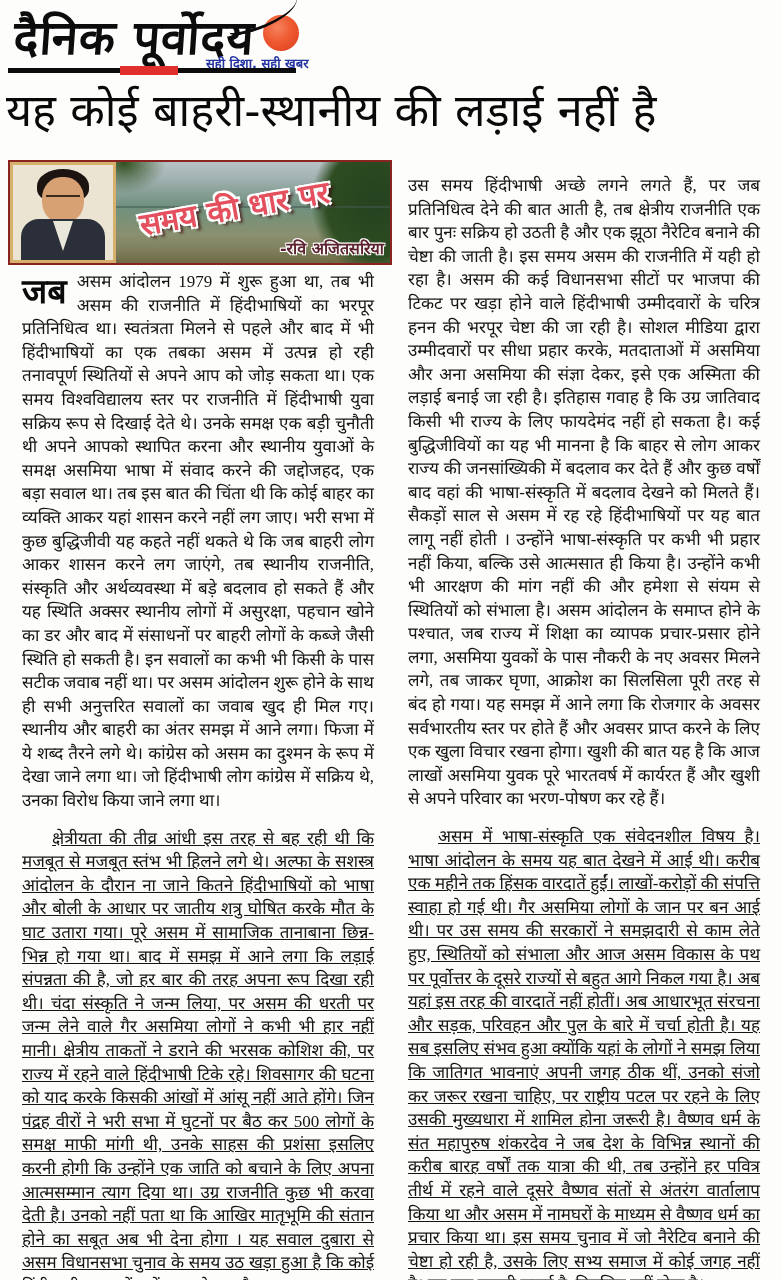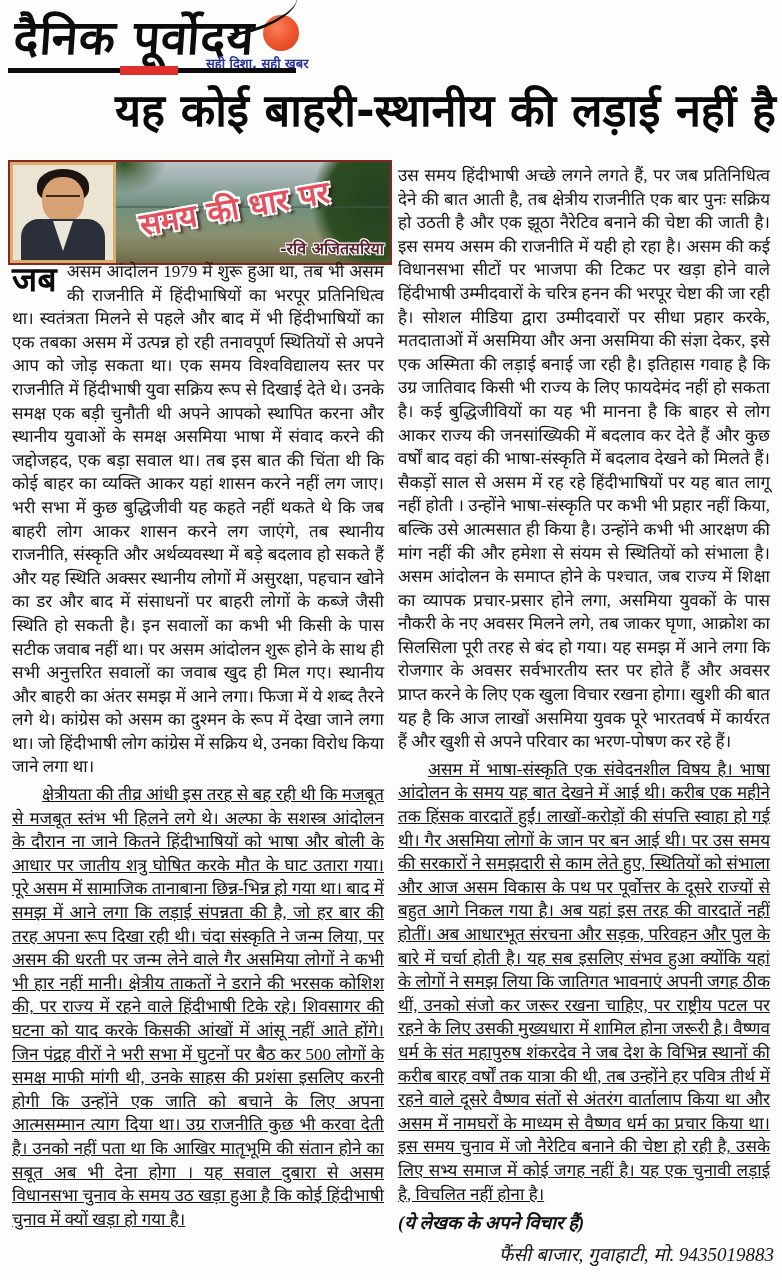--- a/index.html
+++ b/index.html
@@ -30,22 +30,22 @@
     position:absolute;left:196px;top:52px;
     font-family:"DejaVu Sans","Liberation Sans",sans-serif;
     font-size:13px;font-weight:bold;color:#2433a2;white-space:nowrap;
   }
   .masthead-rule{position:absolute;left:8px;top:68px;width:288px;height:5px;background:#0c0c0c;}
   .masthead-badge{position:absolute;left:120px;top:66px;width:58px;height:9px;background:#e12f2b;}
   
   .headline{
     position:absolute;left:6px;top:78px;width:770px;
     font-family:"DejaVu Sans","Liberation Sans",sans-serif;
-    font-size:45px;font-weight:bold;color:#090909;
-    text-align:right;white-space:nowrap;letter-spacing:0px;
+    font-size:45px;font-weight:normal;color:#090909;
+    text-align:left;white-space:nowrap;letter-spacing:0px;
   }
   
   .media{
     position:absolute;left:8px;top:160px;width:384px;height:105px;
     border:2px solid #8a2420;background:#8a2420;display:flex;box-sizing:border-box;
   }
   .author-photo{
     position:relative;width:106px;height:100%;background:#ece4d2;
     border:3px solid #d8b06e;box-sizing:border-box;overflow:hidden;flex:none;
   }
@@ -76,25 +76,25 @@
   .banner-byline{
     position:absolute;right:6px;bottom:4px;
     font-family:"DejaVu Sans","Liberation Sans",sans-serif;
     font-size:16px;font-weight:bold;color:#5d2430;
     text-shadow:-1px -1px 0 #fff,1px -1px 0 #fff,-1px 1px 0 #fff,1px 1px 0 #fff;
   }
   
   .col{position:absolute;width:380px;font-size:17px;line-height:23.6px;text-align:justify;}
   .col-left{left:8px;top:256px;}
   .col-right{left:394px;top:160px;}
-  .col p{margin:4px;}
+  .col p{margin:14px;}
   .col p.indent{text-indent:30px;text-decoration:underline;}
   .dropcap{
     float:left;
-    font-family:Liberation Mono, monospace;
+    font-family:Liberation Serif, serif;
     font-size:34px;line-height:40px;font-weight:bold;
     padding:2px 10px 2px 0;color:#0a0a0a;
   }
   .closing-note{
     margin-top:2px;text-align:left;font-weight:bold;font-style:italic;
     font-size:18.5px;line-height:26px;
   }
   .contact{
     text-align:right;font-style:italic;font-size:19px;line-height:30px;
   }

